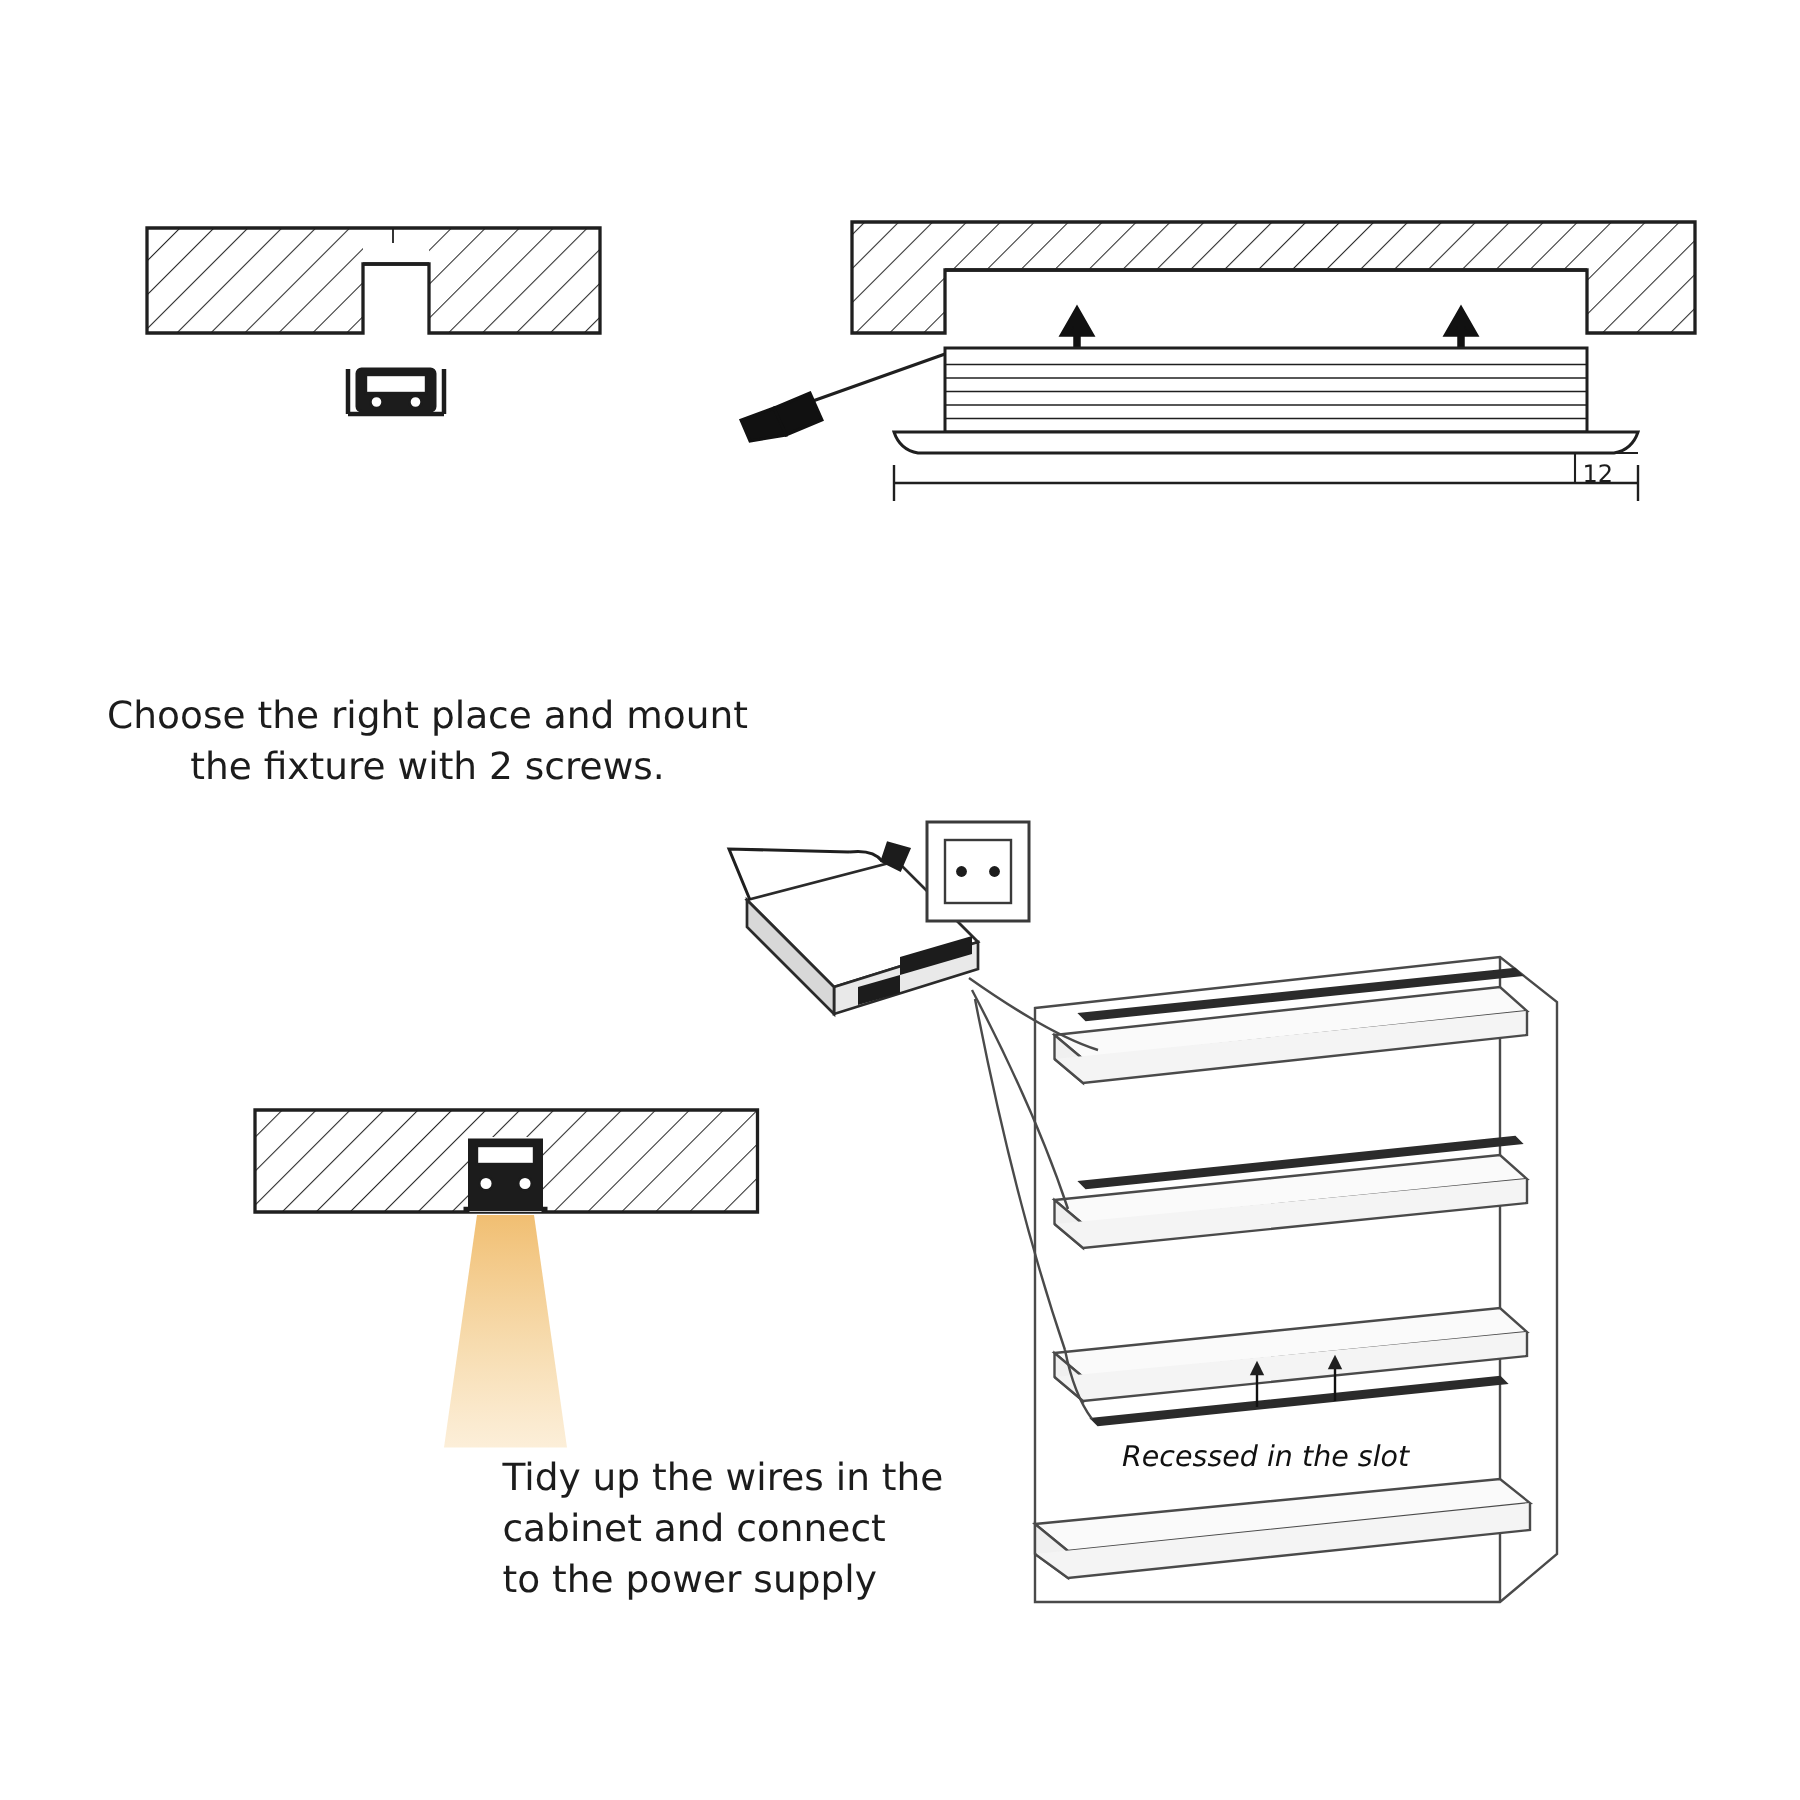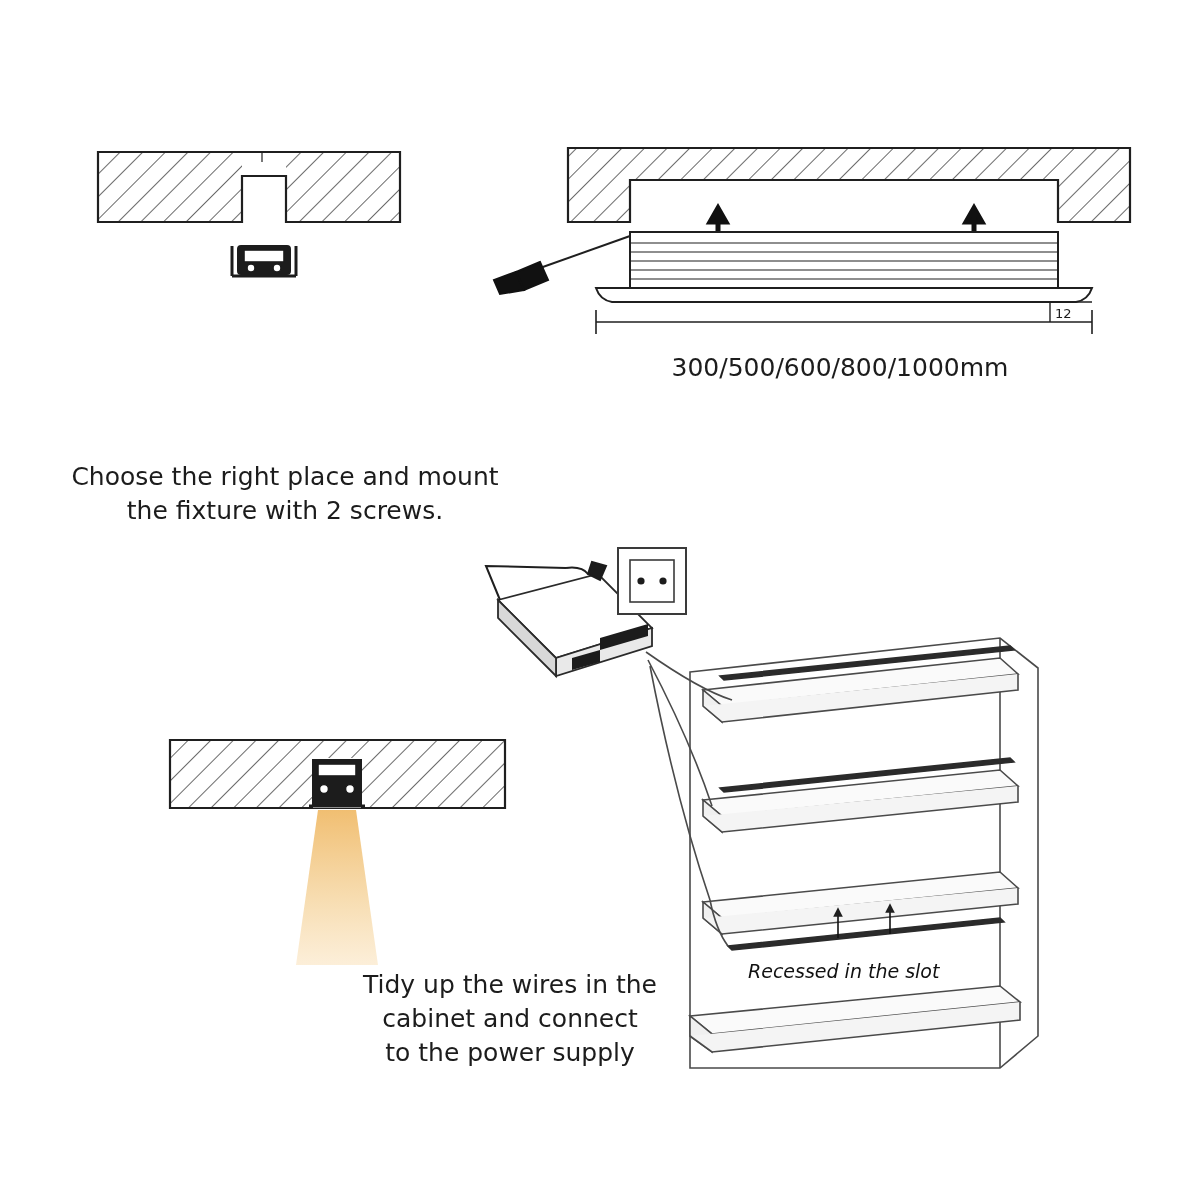--- a/index.html
+++ b/index.html
@@ -44,37 +44,37 @@
   }
   #caption-right {
     left: 570px;
     top: 424px;
     width: 540px;
   }
   #caption-bottom {
     left: 335px;
     top: 968px;
     width: 350px;
-    text-align: center;
+    text-align: left;
   }
   #dimension-length {
     position: absolute;
     left: 610px;
     top: 353px;
     width: 460px;
     text-align: center;
     font-size: 25px;
     font-family: "DejaVu Sans", sans-serif;
     color: #1c1c1c;
   }
   #dimension-thickness {
     position: absolute;
     left: 1055px;
     top: 306px;
-    font-size: 13px;
+    font-size: 16px;
     font-family: "DejaVu Sans", sans-serif;
     color: #1c1c1c;
   }
   #label-recessed {
     position: absolute;
     left: 748px;
     top: 960px;
     font-size: 19px;
     font-family: "DejaVu Sans", sans-serif;
     color: #111;
@@ -232,17 +232,16 @@
       <path d="M710,900 Q716,930 728,946"></path>
     </g>
   </svg>
 
   <div class="caption" id="caption-left">Choose the right place and mount
 the fixture with 2 screws.</div>
   <div class="caption" id="caption-bottom">Tidy up the wires in the
 cabinet and connect
 to the power supply</div>
 
-  <div id="dimension-length">300/500/600/800/1000mm</div>
   <div id="dimension-thickness">12</div>
   <div id="label-recessed">Recessed in the slot</div>
 
 </div>
 
 </body></html>

